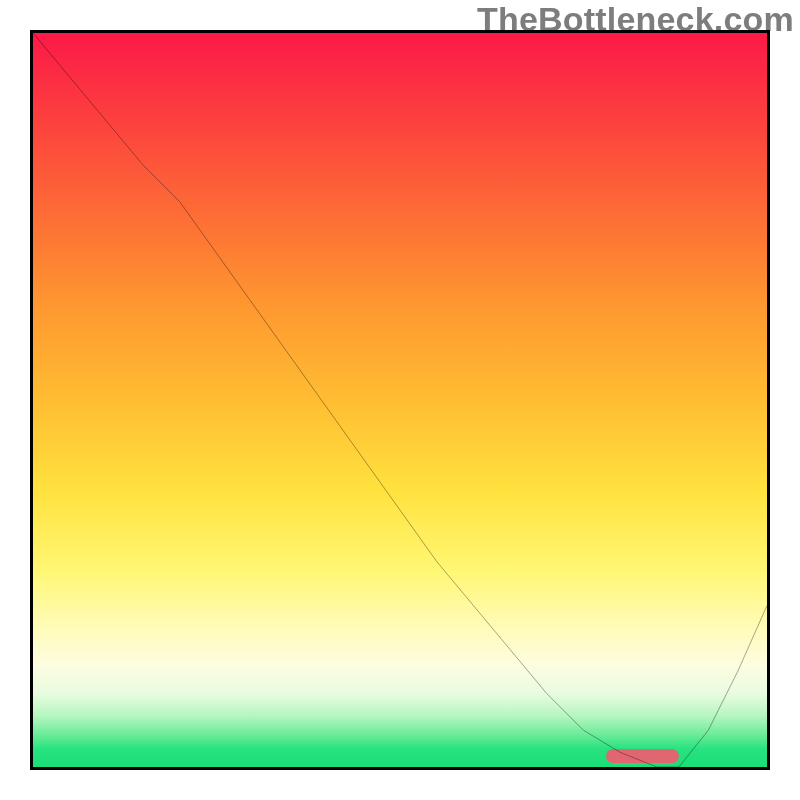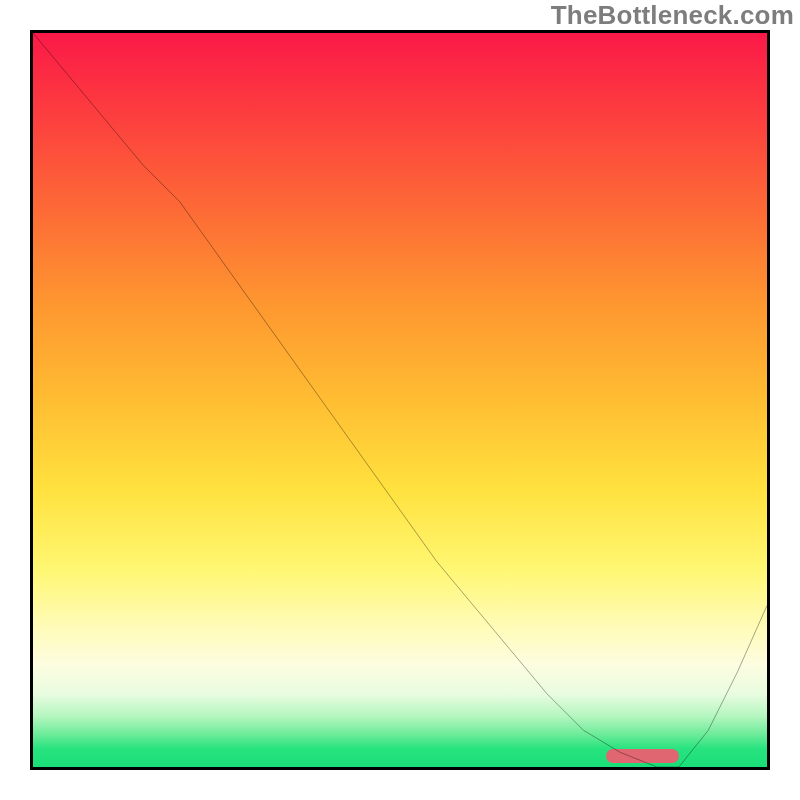--- a/index.html
+++ b/index.html
@@ -13,21 +13,21 @@
   }
   .frame {
     position: relative;
     width: 800px;
     height: 800px;
   }
   .watermark {
     position: absolute;
     top: 0;
     right: 6px;
-    font-size: 26px;
+    font-size: 34px;
     font-weight: bold;
     color: #7d7d7d;
     letter-spacing: 0.2px;
   }
   .plot-border {
     position: absolute;
     left: 30px;
     top: 30px;
     width: 740px;
     height: 740px;

